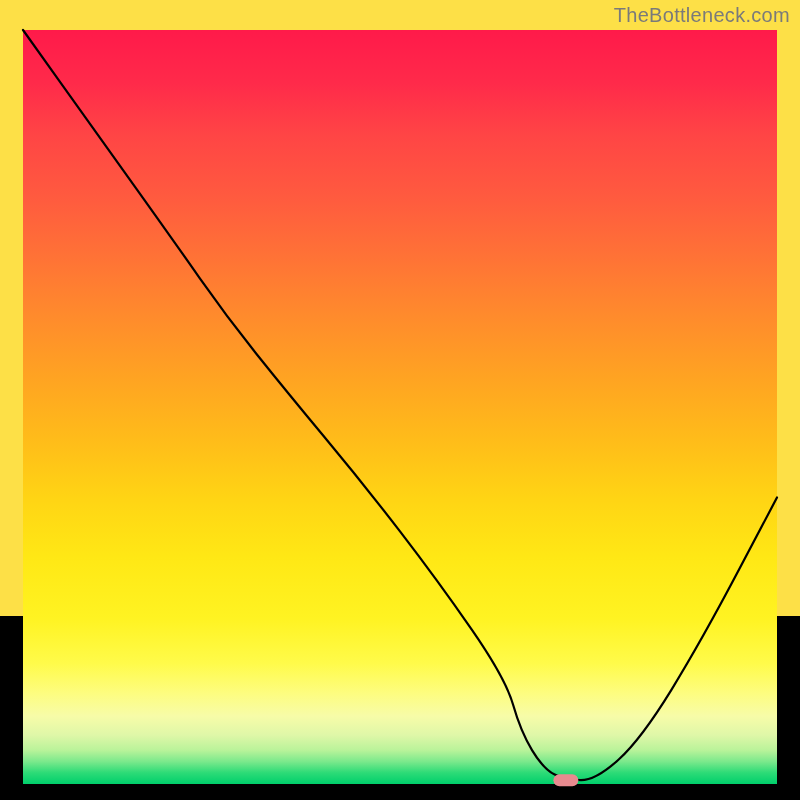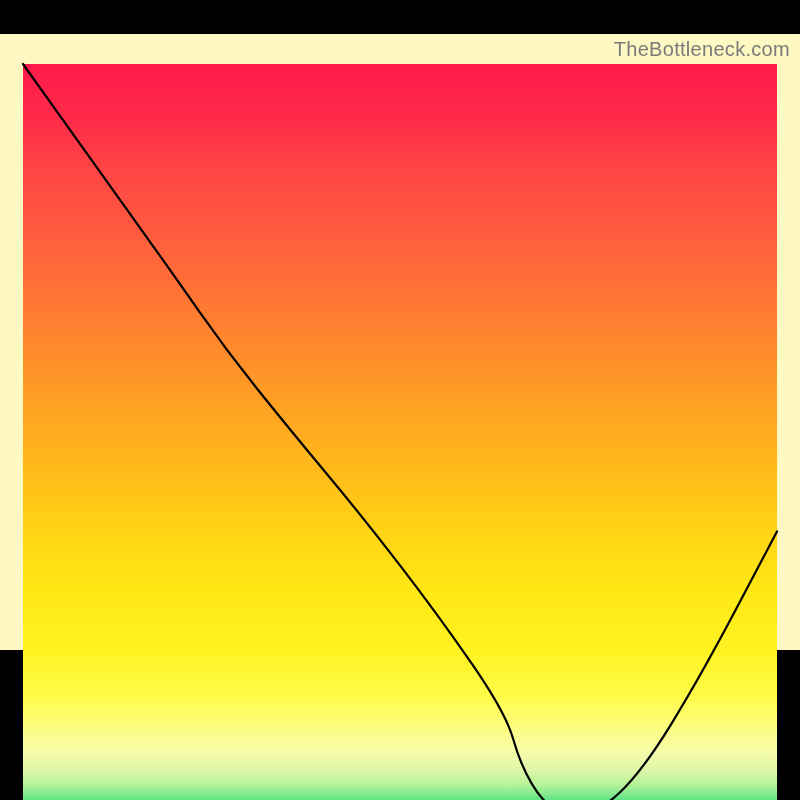--- a/index.html
+++ b/index.html
@@ -8,22 +8,21 @@
     width: 800px;
     height: 800px;
     background: #000;
     overflow: hidden;
     font-family: Arial, Helvetica, sans-serif;
   }
   .frame {
     position: relative;
     width: 800px;
     height: 616px;
-    background: #fef9c3;
-    margin-top: 34px;
+    background: #fde047;
   }
   .watermark {
     position: absolute;
     top: 4px;
     right: 10px;
     color: #7a7a7a;
     font-size: 20px;
     font-weight: 500;
     letter-spacing: 0.3px;
     z-index: 10;

